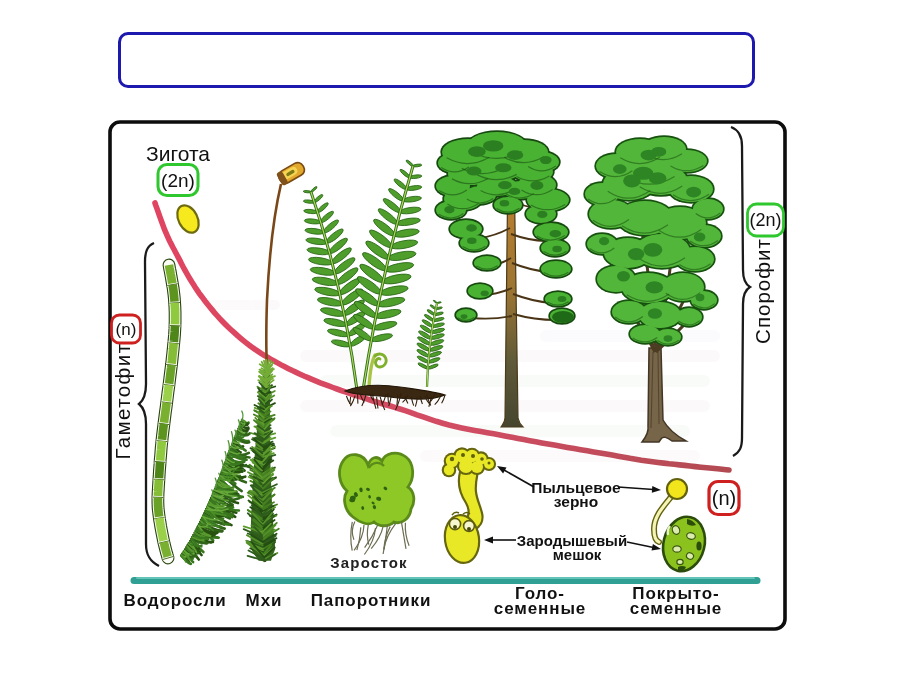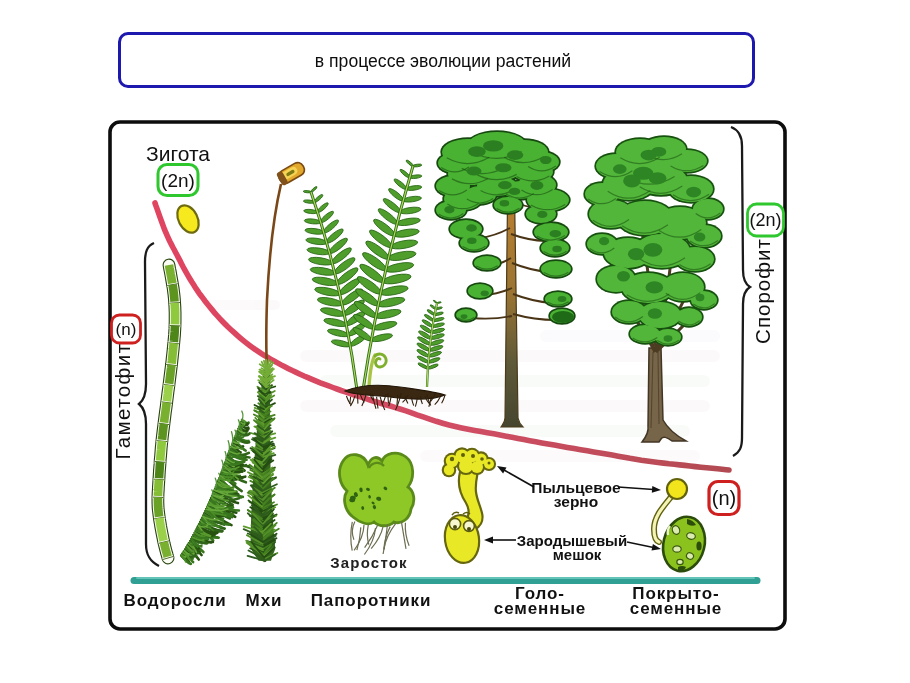--- a/index.html
+++ b/index.html
@@ -983,13 +983,12 @@
 <text x="577" y="560" font-size="15" font-weight="bold" text-anchor="middle" fill="#111">мешок</text>
 <text x="175" y="606" font-size="17" font-weight="bold" letter-spacing="0.9" text-anchor="middle" fill="#111">Водоросли</text>
 <text x="264" y="606" font-size="17" font-weight="bold" letter-spacing="0.9" text-anchor="middle" fill="#111">Мхи</text>
 <text x="371" y="606" font-size="17" font-weight="bold" letter-spacing="0.9" text-anchor="middle" fill="#111">Папоротники</text>
 <text x="540" y="599" font-size="17" font-weight="bold" letter-spacing="0.9" text-anchor="middle" fill="#111">Голо-</text>
 <text x="540" y="614" font-size="17" font-weight="bold" letter-spacing="0.9" text-anchor="middle" fill="#111">семенные</text>
 <text x="676" y="599" font-size="17" font-weight="bold" letter-spacing="0.9" text-anchor="middle" fill="#111">Покрыто-</text>
 <text x="676" y="614" font-size="17" font-weight="bold" letter-spacing="0.9" text-anchor="middle" fill="#111">семенные</text>
 </svg>
 <div id="title">
-    <div class="l2">в процессе эволюции растений</div>
   </div>
 </body></html>

